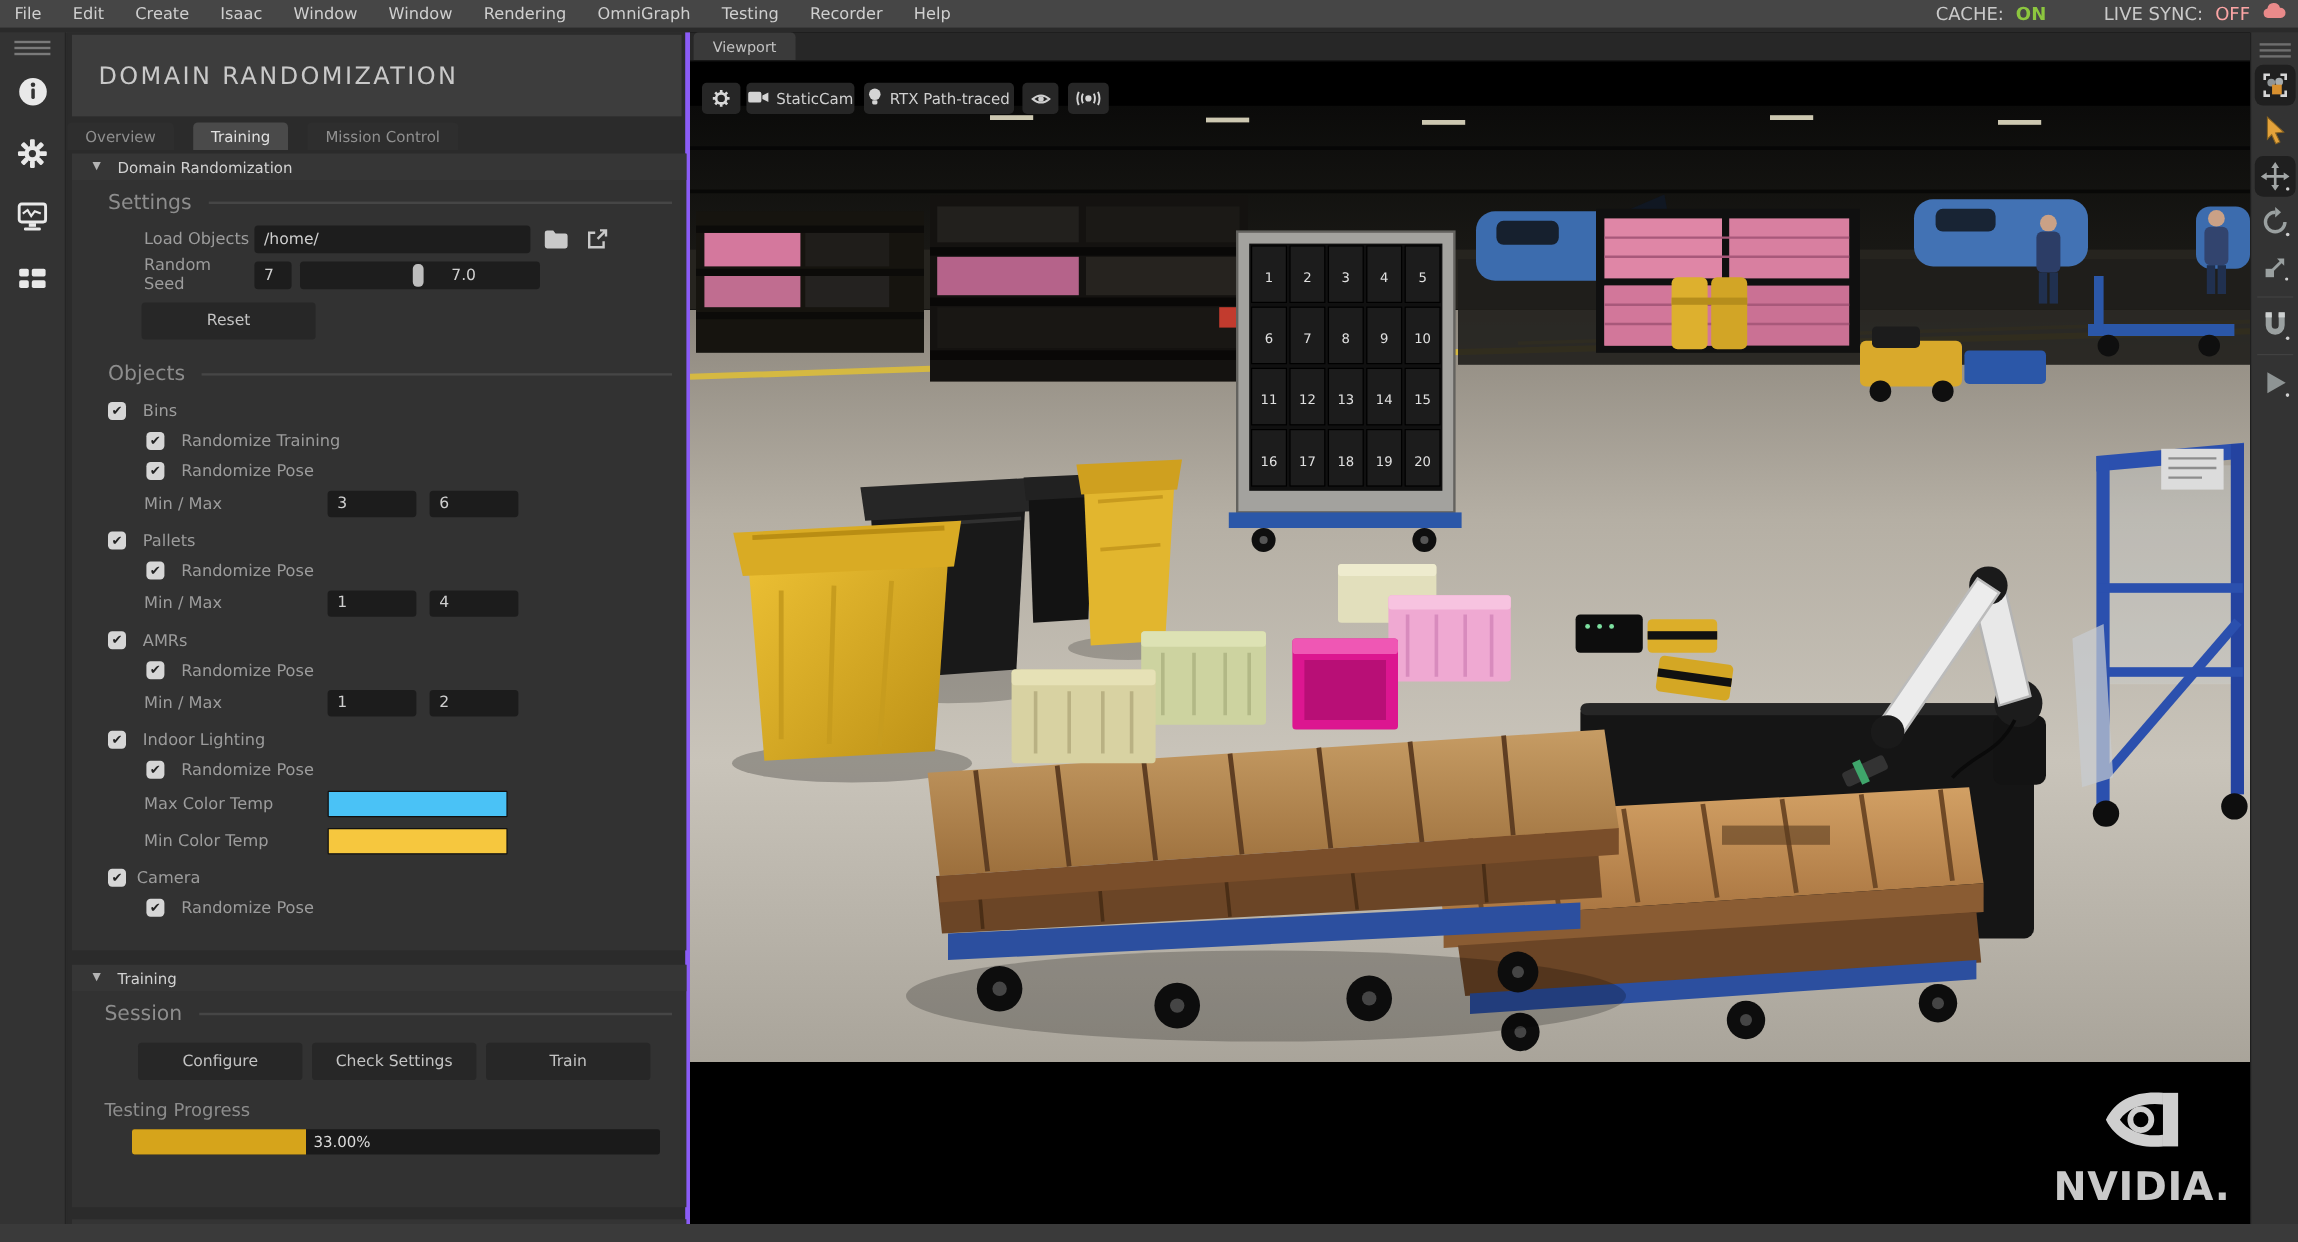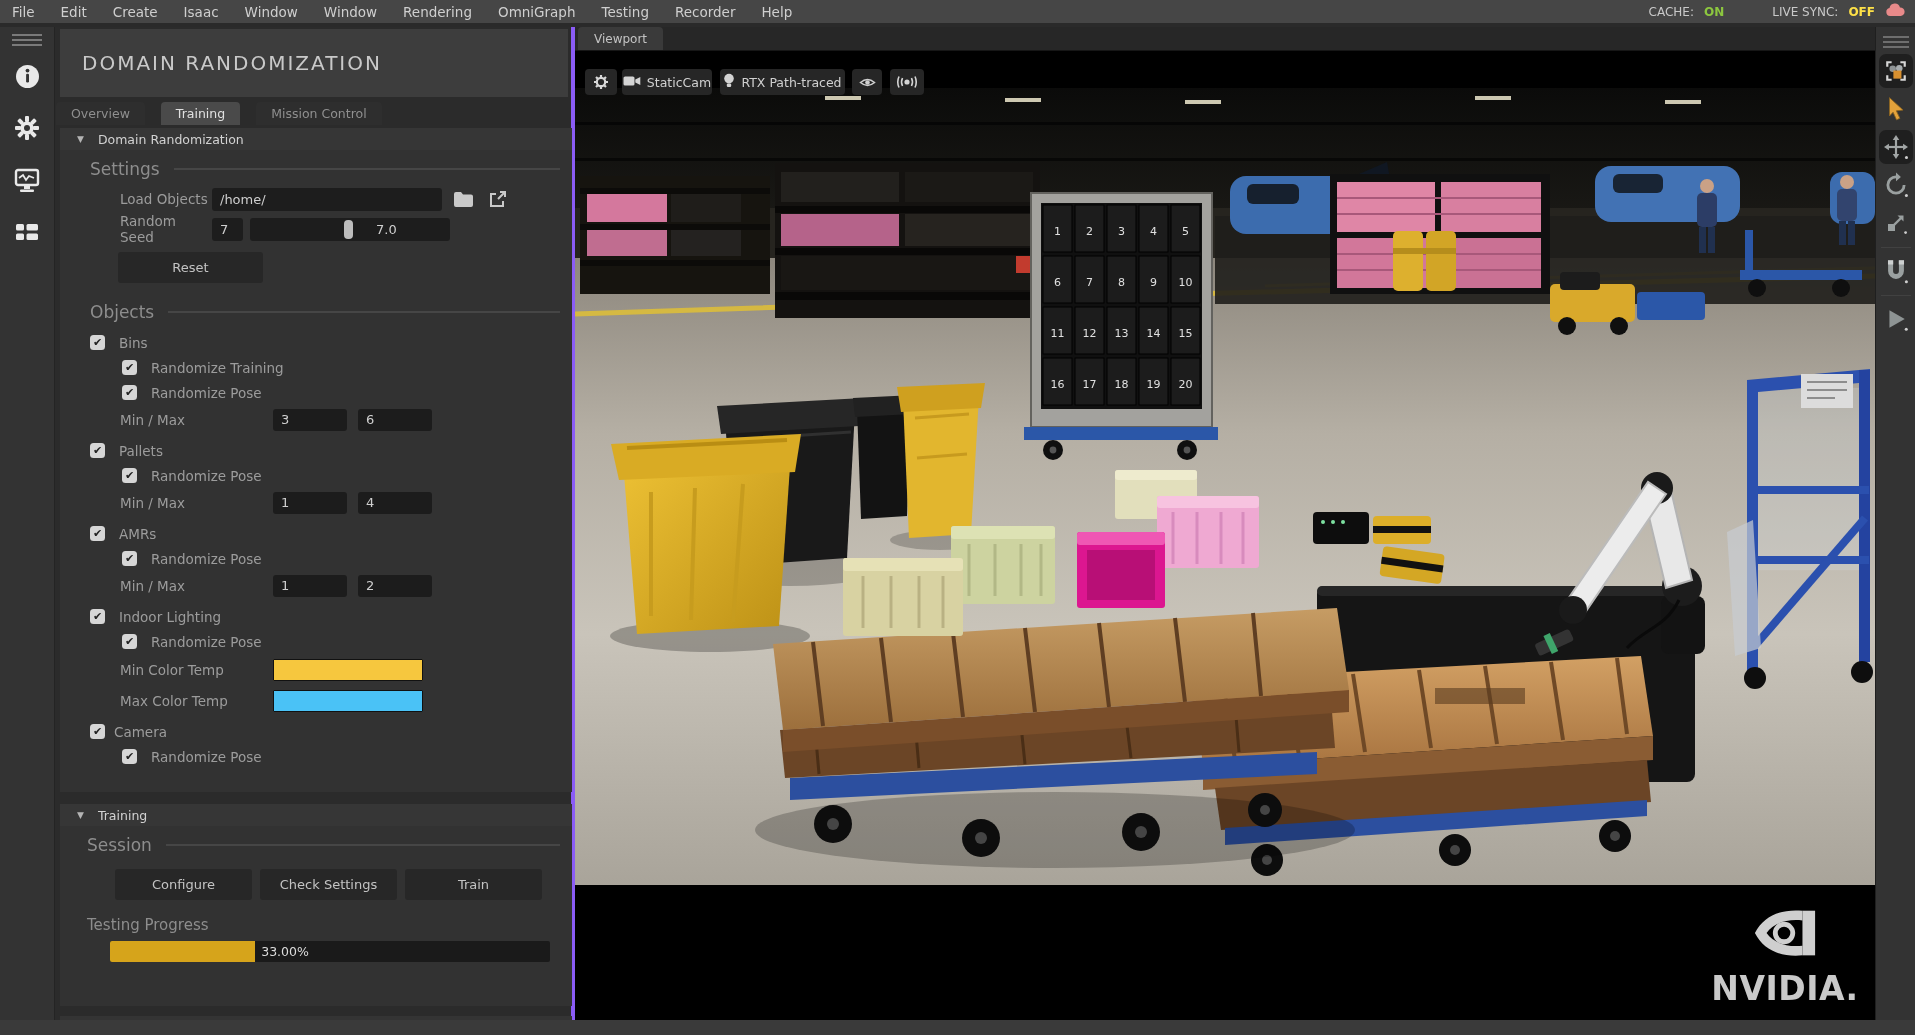--- a/index.html
+++ b/index.html
@@ -4,24 +4,24 @@
 <style>
   html,body{margin:0;padding:0;background:#1a1a1a;}
   #app{position:relative;width:1915px;height:1035px;overflow:hidden;
        font-family:"DejaVu Sans","Liberation Sans",sans-serif;
        background:#2b2b2b;color:#c8c8c8;-webkit-font-smoothing:antialiased;}
   
   .menubar{position:absolute;left:0;top:0;width:1915px;height:27px;background:#464646;
            display:flex;align-items:center;border-bottom:4px solid #2a2a2a;box-sizing:border-box;}
   .menus{display:flex;gap:26px;padding-left:12px;}
   .menu-item{font-size:13.5px;color:#cfcfcf;cursor:default;}
-  .mstatus{margin-left:auto;display:flex;align-items:center;gap:10px;padding-right:10px;font-size:12px;}
+  .mstatus{margin-left:auto;display:flex;align-items:center;gap:10px;padding-right:10px;font-size:15px;}
   .stat-label{color:#c9c9c9;}
   .stat-on{color:#8CC63F;font-weight:bold;}
-  .stat-off{color:#fde047;font-weight:bold;}
+  .stat-off{color:#fca5a5;font-weight:normal;}
   .gapper{width:28px;}
   
   .rail{position:absolute;left:0;top:27px;width:55px;height:993px;background:#333;
         display:flex;flex-direction:column;align-items:center;border-right:1px solid #242424;box-sizing:border-box;}
   .rail-grip{margin-top:7px;display:flex;flex-direction:column;gap:3px;}
   .rail-grip span{display:block;width:30px;height:2px;background:#7a7a7a;}
   .rail-btn{width:44px;height:44px;margin-top:8px;display:flex;align-items:center;justify-content:center;}
   
   .panel{position:absolute;left:56px;top:27px;width:519px;height:993px;background:#2b2b2b;box-sizing:border-box;
          border-right:4px solid #8b5cf6;}
@@ -282,26 +282,26 @@
 
         <div class="trow lvl1" style="margin-top:9px;">
           <span class="cb">✔</span>
           <span class="tlabel">Indoor Lighting</span>
         </div>
         <div class="trow lvl2">
           <span class="cb">✔</span>
           <span class="tlabel">Randomize Pose</span>
         </div>
         <div class="trow swrow">
+          <span class="swlabel">Max Color Temp</span>
+          <span class="swatch" style="background: rgb(74, 194, 246);"></span>
+        </div>
+        <div class="trow swrow">
           <span class="swlabel">Min Color Temp</span>
           <span class="swatch" style="background: rgb(246, 199, 62);"></span>
-        </div>
-        <div class="trow swrow">
-          <span class="swlabel">Max Color Temp</span>
-          <span class="swatch" style="background: rgb(74, 194, 246);"></span>
         </div>
 
         <div class="trow lvl1" style="margin-top:9px;">
           <span class="cb">✔</span>
           <span class="tlabel tight">Camera</span>
         </div>
         <div class="trow lvl2">
           <span class="cb">✔</span>
           <span class="tlabel">Randomize Pose</span>
         </div>

